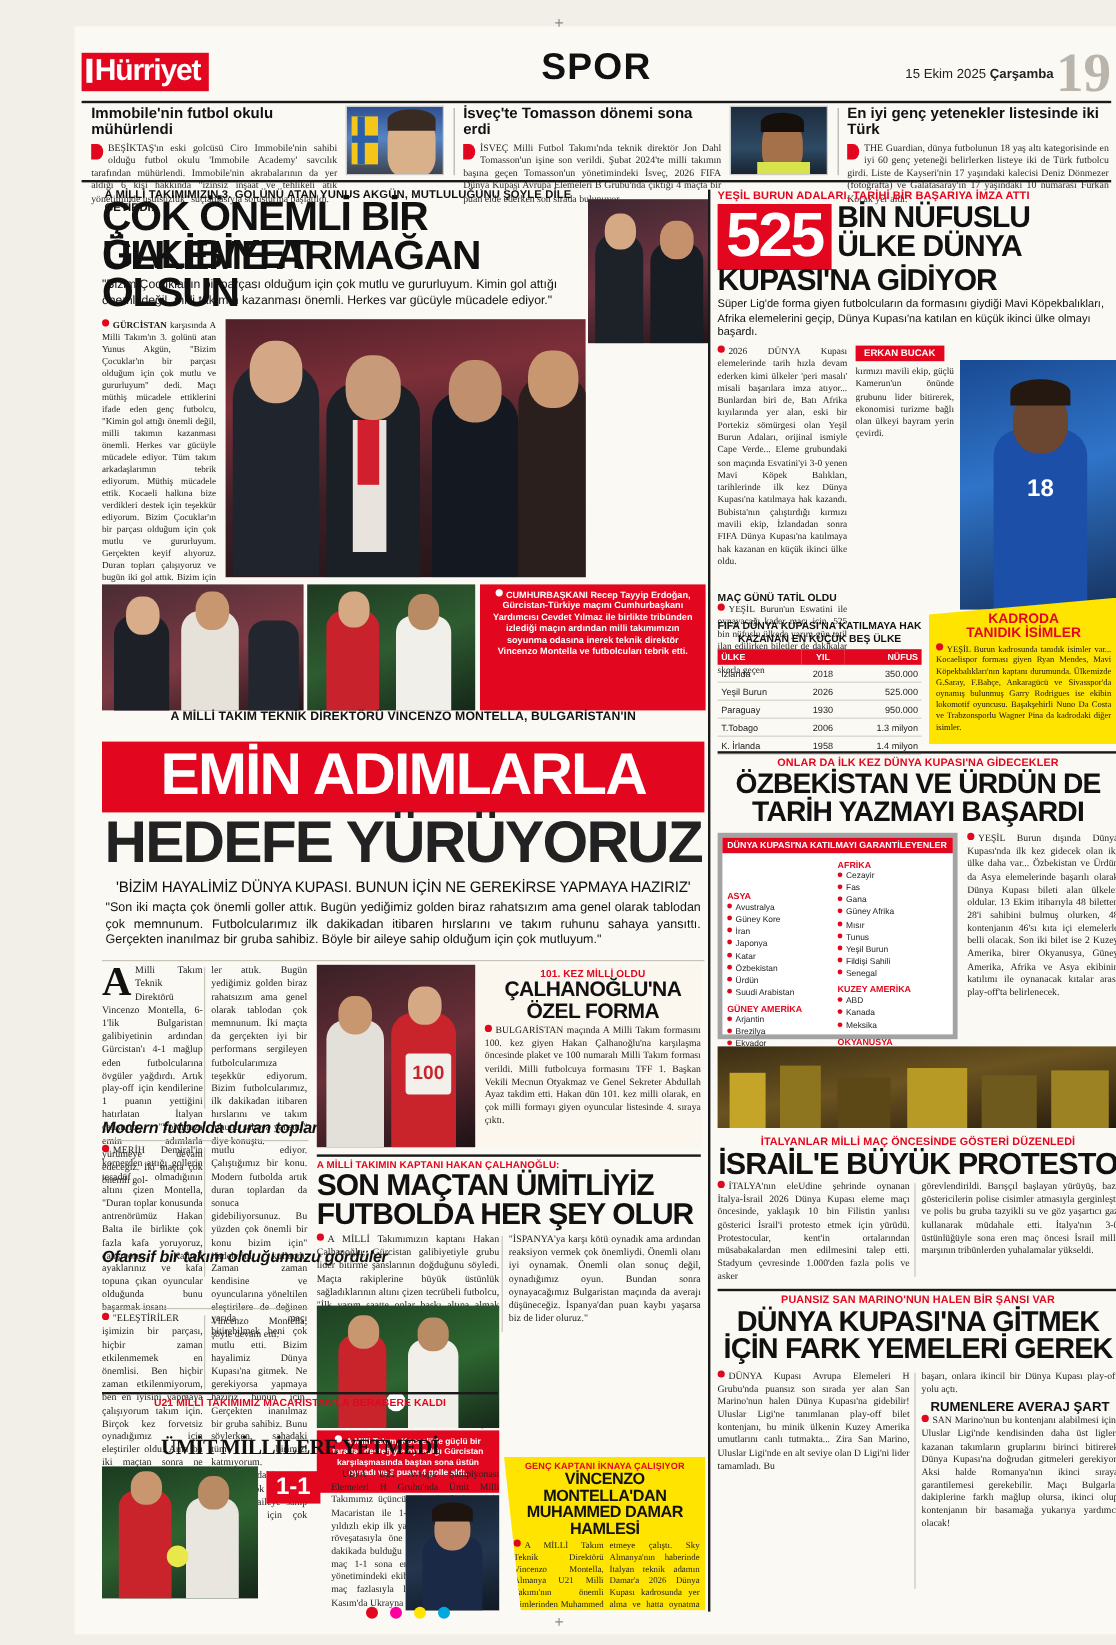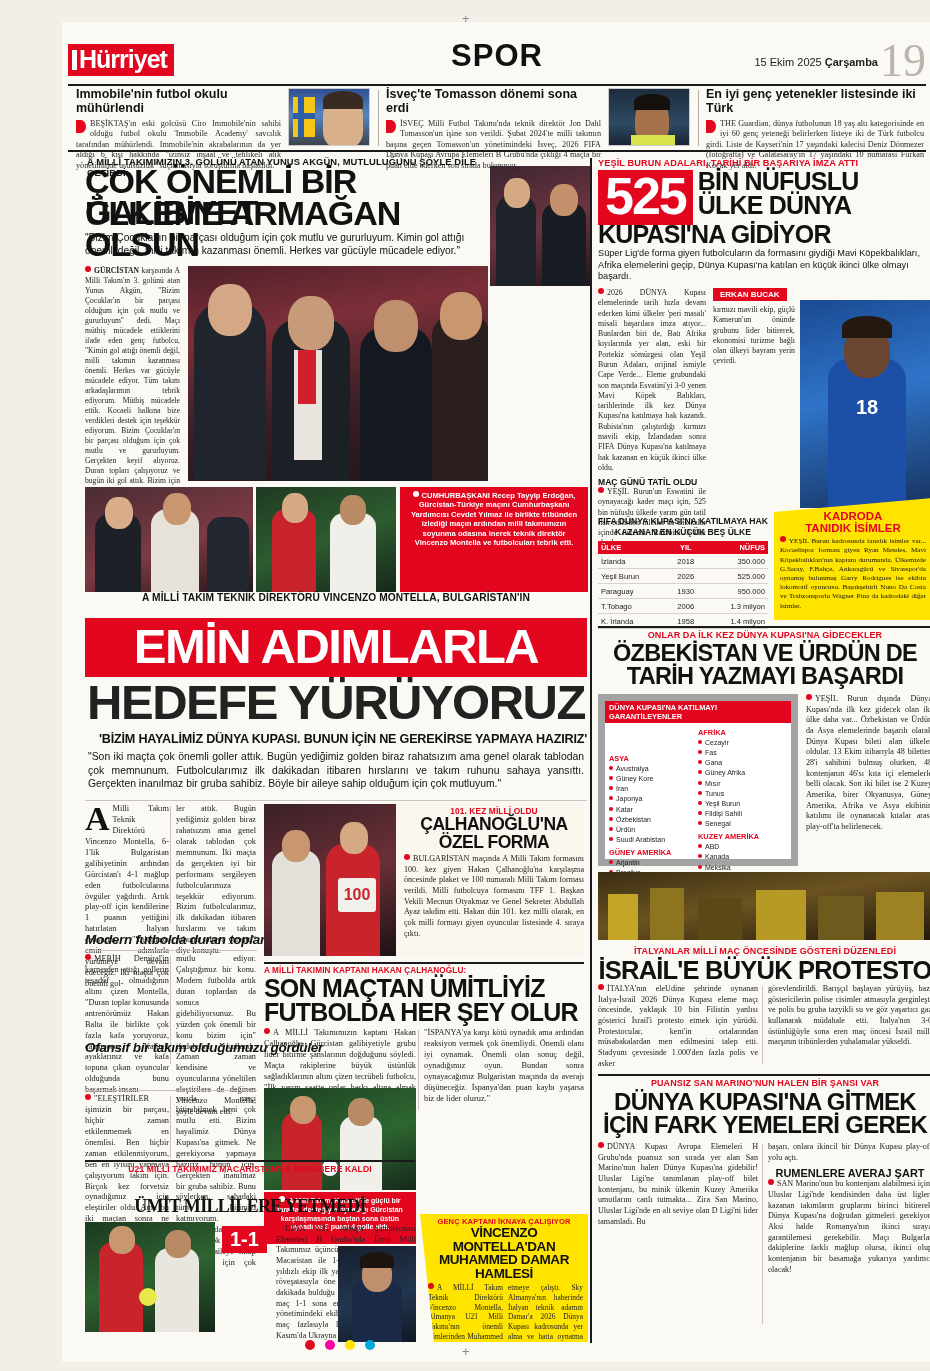--- a/index.html
+++ b/index.html
@@ -41,21 +41,21 @@
     font-family:"Liberation Sans", sans-serif; font-weight:bold;
     font-size:31px; letter-spacing:1px; color:#111;
   }
   .masthead-date {
     position:absolute; right:48px; top:14px;
     font-family:"Liberation Sans", sans-serif; font-size:11px; color:#222;
   }
   .masthead-date b { font-weight:bold; }
   .pagenum {
     position:absolute; right:0px; top:-8px;
-    font-family:"Liberation Serif", serif; font-size:46px; color:#b9b4ac; font-weight:normal;margin-left:41px;
+    font-family:"Liberation Serif", serif; font-size:46px; color:#b9b4ac; font-weight:bold;margin-left:41px;
   }
   .rule-top { position:absolute; left:68px; top:84px; width:858px; height:2px; background:#1a1a1a; }
   .rule-bot { position:absolute; left:68px; top:150px; width:858px; height:2px; background:#1a1a1a; }
 
   
   .strip { position:absolute; top:88px; height:60px; }
   .strip h3 {
     font-family:"Liberation Sans", sans-serif; font-weight:bold;
     font-size:12.5px; color:#111; line-height:1.1; margin-bottom:3px;
   }
@@ -103,22 +103,22 @@
     background:#e2071f; color:#fff;
     font-family:"Liberation Sans", sans-serif; font-weight:bold;
     font-size:49px; line-height:1; letter-spacing:-1.5px;
     padding:4px 6px 6px 6px; text-align:center;
   }
   .blackbanner {
     color:#222; font-family:"Liberation Sans", sans-serif; font-weight:bold;
     font-size:49px; line-height:1; letter-spacing:-1.5px; text-align:center;
   }
   .subbanner {
-    font-family:"Liberation Sans", sans-serif; font-weight:bold;
-    font-size:12.6px; text-align:right; color:#111; letter-spacing:-.2px;
+    font-family:"Liberation Sans", sans-serif; font-weight:normal;
+    font-size:12.6px; text-align:center; color:#111; letter-spacing:-.2px;
   }
   .num525 {
     background:#e2071f; color:#fff; font-family:"Liberation Sans",sans-serif;
     font-weight:bold; font-size:52px; line-height:.95; padding:2px 7px 4px 7px;
     display:inline-block; letter-spacing:-2px;
   }
   .hl-big {
     font-family:"Liberation Sans", sans-serif; font-weight:bold;
     font-size:25px; line-height:.95; color:#111; letter-spacing:-.8px;
   }
@@ -140,21 +140,21 @@
     text-align:center; line-height:1.25; color:#111; margin-bottom:4px;
   }
 
   
   .yellowbox { background:#ffe400; position:absolute; }
   .yellow-title {
     font-family:"Liberation Sans",sans-serif; font-weight:bold; font-size:11.5px;
     color:#e2071f; text-align:center; line-height:1.05;
   }
 
-  .listbox { background:#fff; border:7px solid #a3a3a3; }
+  .listbox { background:#fff; border:4px solid #a3a3a3; }
   .listhdr {
     background:#e2071f; color:#fff; font-family:"Liberation Sans",sans-serif;
     font-weight:bold; font-size:7.4px; padding:2px 4px;
   }
   .conthdr {
     color:#e2071f; font-family:"Liberation Sans",sans-serif; font-weight:bold;
     font-size:7.4px; margin:3px 0 1px 0;
   }
   .litem { font-family:"Liberation Sans",sans-serif; font-size:7px; color:#222; line-height:1.45; }
   .litem .dot { display:inline-block; width:4px;height:4px;border-radius:50%;background:#e2071f;margin-right:3px;vertical-align:1px;}
@@ -375,21 +375,21 @@
     </div>
     <div class="hl-big" style="margin-top:-2px;">KUPASI'NA GİDİYOR</div>
   </div>
 
   <div style="position:absolute;left:598px;top:248px;width:334px;font-family:'Liberation Sans',sans-serif;font-size:9.2px;line-height:1.25;color:#111;">Süper Lig'de forma giyen futbolcuların da formasını giydiği Mavi Köpekbalıkları, Afrika elemelerini geçip, Dünya Kupası'na katılan en küçük ikinci ülke olmayı başardı.</div>
 
   <div style="position:absolute;left:713px;top:288px;background:#e2071f;color:#fff;font-family:'Liberation Sans',sans-serif;font-weight:bold;font-size:8px;padding:2px 7px;">ERKAN BUCAK</div>
 
   <div style="position:absolute;left:598px;top:288px;width:108px;">
     <div class="bodytext" style="font-size:7.8px;"><span class="reddot"></span><span>2026 DÜNYA Kupası elemelerinde tarih hızla devam ederken kimi ülkeler 'peri masalı' misali başarılara imza atıyor... Bunlardan biri de, Batı Afrika kıyılarında yer alan, eski bir Portekiz sömürgesi olan Yeşil Burun Adaları, orijinal ismiyle Cape Verde... Eleme grubundaki son maçında Esvatini'yi 3-0 yenen Mavi Köpek Balıkları, tarihlerinde ilk kez Dünya Kupası'na katılmaya hak kazandı. Bubista'nın çalıştırdığı kırmızı mavili ekip, İzlandadan sonra FIFA Dünya Kupası'na katılmaya hak kazanan en küçük ikinci ülke oldu.</span></div>
-    <div style="font-family:'Liberation Sans',sans-serif;font-weight:bold;font-size:8.6px;color:#111;margin-top:4px;">MAÇ GÜNÜ TATİL OLDU</div>
+    <div style="font-family:'Liberation Sans',sans-serif;font-weight:bold;font-size:8.6px;color:#111;margin-top:20px;">MAÇ GÜNÜ TATİL OLDU</div>
     <div class="bodytext" style="font-size:7.8px;"><span class="reddot"></span><span>YEŞİL Burun'un Eswatini ile oynayacağı kader maçı için, 525 bin nüfuslu ülkede yarım gün tatil ilan edilirken biletler de dakikalar içinde tükendi. Rakibini 3-0'lık skorla geçen</span></div>
   </div>
   <div style="position:absolute;left:713px;top:305px;width:82px;">
     <div class="bodytext" style="font-size:7.8px;">kırmızı mavili ekip, güçlü Kamerun'un önünde grubunu lider bitirerek, ekonomisi turizme bağlı olan ülkeyi bayram yerin çevirdi.</div>
   </div>
 
   <div class="ph" style="left:800px;top:300px;width:132px;height:208px;background:linear-gradient(165deg,#1a4a92 0%,#2f74c9 45%,#16325e 100%);">
     <div style="position:absolute;left:28px;top:58px;width:78px;height:150px;background:#1c4fa8;border-radius:22px 22px 0 0;"></div>
     <div style="position:absolute;left:44px;top:26px;width:46px;height:52px;background:#6b4630;border-radius:45%;"></div>
     <div style="position:absolute;left:42px;top:16px;width:50px;height:22px;background:#241810;border-radius:50% 50% 0 0;"></div>

